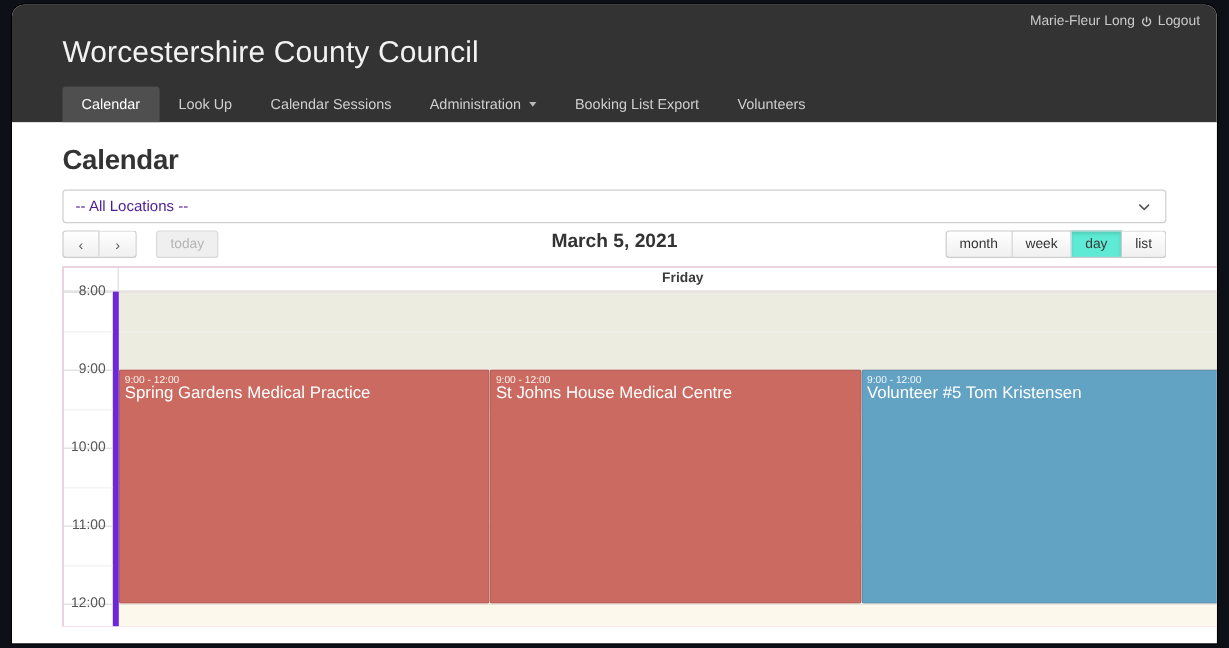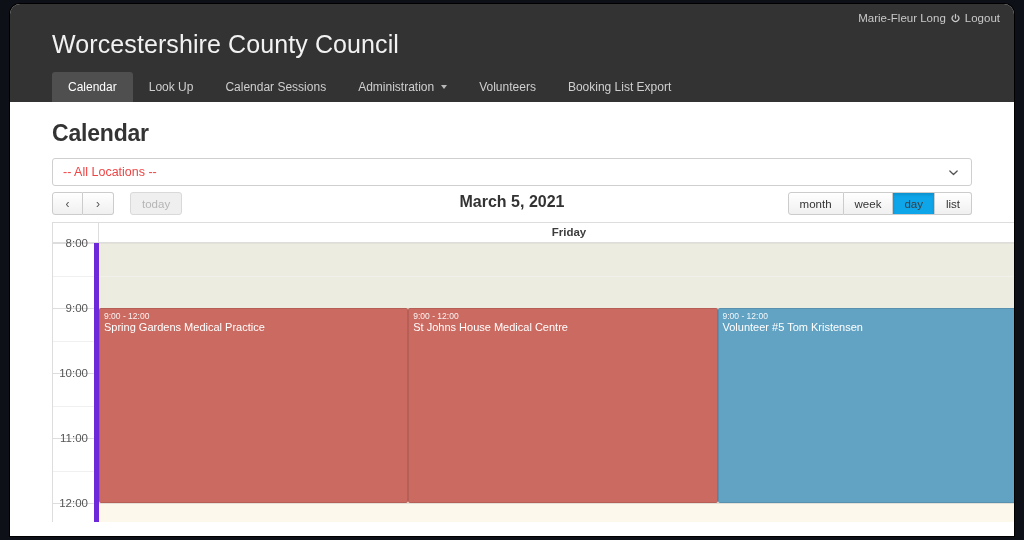--- a/index.html
+++ b/index.html
@@ -109,21 +109,21 @@
     position: absolute;
     left: 42px; top: 56px;
     width: 920px; height: 28px;
     border: 1px solid #cfcfcf;
     border-radius: 3px;
     background: #fff;
     display: flex;
     align-items: center;
     padding: 0 10px;
     font-size: 12.5px;
-    color: #ef4444;
+    color: #4c1d95;
     cursor: pointer;
   }
   .location-select .chev {
     position: absolute;
     right: 12px; top: 8px;
     width: 11px; height: 11px;
   }
   .chev svg { display: block; }
   
   .fc-toolbar {
@@ -162,21 +162,21 @@
     text-align: center;
     font-size: 16px;
     font-weight: bold;
     color: #333;
   }
   .view-group { position: absolute; right: 0; top: 0; display: flex; }
   .view-group .fc-btn { border-radius: 0; border-left: none; }
   .view-group .fc-btn:first-child { border-radius: 3px 0 0 3px; border-left: 1px solid #ccc; }
   .view-group .fc-btn:last-child { border-radius: 0 3px 3px 0; }
   .view-group .fc-btn.active {
-    background: #0ea5e9;
+    background: #5eead4;
     color: #3b3b3b;
     box-shadow: inset 0 2px 3px rgba(0,0,0,0.12);
   }
   
   .calendar {
     position: absolute;
     left: 42px; top: 120px;
     width: 988px; height: 300px;
     border: 1px solid #dddddd;
     border-bottom: none;
@@ -259,21 +259,21 @@
     overflow: hidden;
     cursor: pointer;
   }
   .event .ev-time {
     font-size: 8.5px;
     line-height: 10px;
     opacity: 0.92;
     white-space: nowrap;
   }
   .event .ev-title {
-    font-size: 11px;
+    font-size: 14px;
     line-height: 12px;
     white-space: nowrap;
     font-weight: normal;
   }
 </style>
 </head>
 <body>
 
 <div id="viewport">
   <div id="window">
@@ -301,24 +301,24 @@
           <span>Look Up</span>
         </div>
         <div class="navtab">
           <span>Calendar Sessions</span>
         </div>
         <div class="navtab">
           <span>Administration</span>
           <span class="caret-down"></span>
         </div>
         <div class="navtab">
+          <span>Booking List Export</span>
+        </div>
+        <div class="navtab">
           <span>Volunteers</span>
-        </div>
-        <div class="navtab">
-          <span>Booking List Export</span>
         </div>
       </div>
     </div>
 
     <div class="page">
 
       <div class="page-title">Calendar</div>
 
       <div class="location-select">
         <span>-- All Locations --</span>

